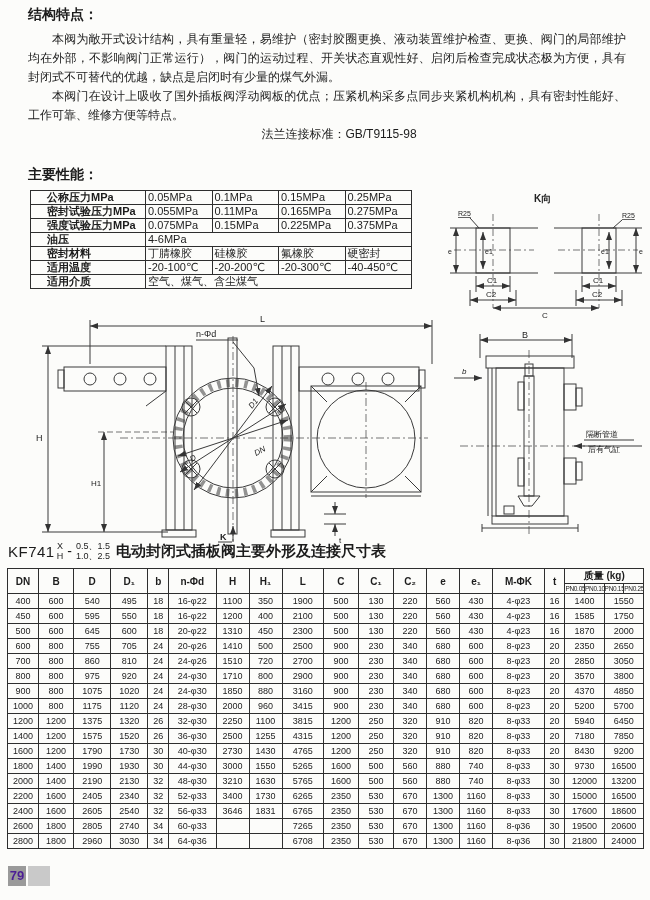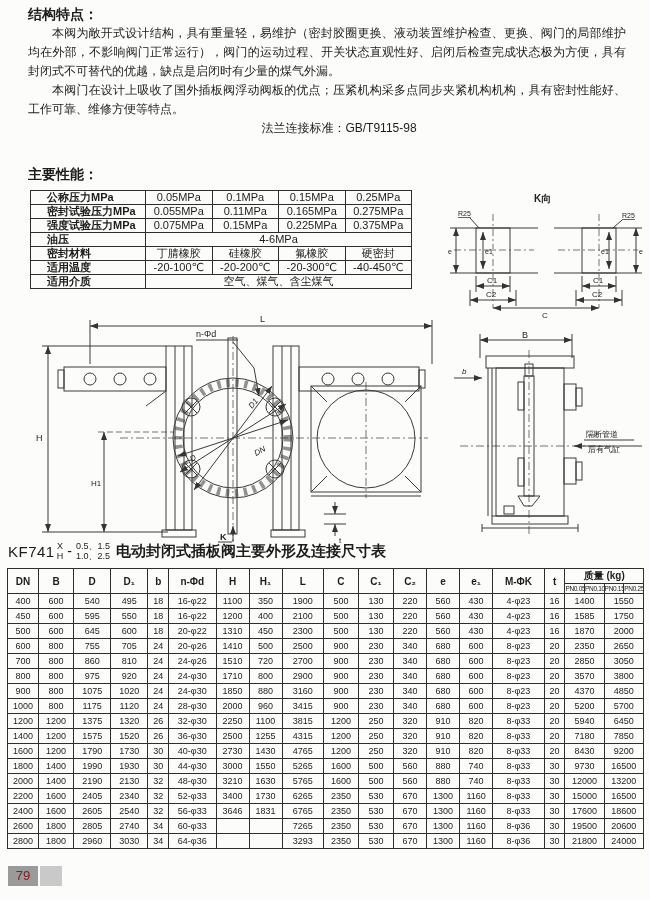--- a/index.html
+++ b/index.html
@@ -1,27 +1,27 @@
 <!DOCTYPE html>
 <html><head>
 <meta charset="utf-8">
 <style>
   html,body{margin:0;padding:0;}
   body{width:650px;height:900px;background:#fcfcfa;font-family:"Liberation Sans","DejaVu Sans",sans-serif;color:#1c1c1c;}
   .page{position:relative;width:650px;height:900px;overflow:hidden;}
   
   .struct{position:absolute;left:28px;top:6px;width:598px;}
-  .struct h3{margin:0 0 0 0;font-size:14px;font-weight:bold;}
+  .struct h3{margin:0 0 6px 0;font-size:14px;font-weight:bold;}
   .para{margin:0;font-size:12px;line-height:19px;text-align:justify;text-indent:2em;}
   .para.flange{text-align:center;}
   
   .perf-title{position:absolute;left:28px;top:166px;margin:0;font-size:14px;font-weight:bold;}
   table{border-collapse:collapse;}
   .perf{position:absolute;left:30px;top:190px;width:382px;font-size:11px;}
-  .perf td{border:1px solid #2e2e2e;text-align:center;padding:0 2px;height:13px;line-height:13px;white-space:nowrap;}
+  .perf td{border:1px solid #2e2e2e;text-align:left;padding:0 2px;height:13px;line-height:13px;white-space:nowrap;}
   .perf td.plabel{text-align:left;font-weight:bold;padding-left:16px;width:96px;}
   
   .draw{position:absolute;}
   .kview{left:446px;top:168px;}
   .front{left:28px;top:310px;}
   .side{left:452px;top:328px;}
   svg text{font-family:"Liberation Sans","DejaVu Sans",sans-serif;fill:#222;}
   
   .dim-title{position:absolute;left:8px;top:541px;display:flex;align-items:center;font-size:14px;white-space:nowrap;text-align:right;}
   .dim-title .model{font-size:15px;letter-spacing:0.5px;}
@@ -30,21 +30,21 @@
   .dim-title .cn{font-weight:bold;font-size:15px;margin-left:4px;}
   
   .dim{position:absolute;left:7px;top:568px;table-layout:fixed;width:637px;font-size:9px;}
   .dim th,.dim td{border:1px solid #2e2e2e;text-align:center;padding:0;white-space:nowrap;overflow:hidden;}
   .dim th{font-size:10px;font-weight:bold;height:15px;line-height:15px;}
   .dim th.mass-h{font-size:10px;height:14px;line-height:14px;}
   .dim th.mass-sub{font-size:6.5px;font-weight:normal;height:9px;line-height:9px;letter-spacing:-0.3px;}
   .dim td{height:14px;line-height:14px;}
   
   .footer{position:absolute;left:8px;top:866px;display:flex;align-items:center;}
-  .pageno{width:30px;height:20px;background:#9a9a9a;color:#7f1d1d;font-weight:normal;font-size:13px;text-align:center;line-height:20px;}
+  .pageno{width:18px;height:20px;background:#9a9a9a;color:#4c1d95;font-weight:bold;font-size:13px;text-align:center;line-height:20px;}
   .footer-strip{width:22px;height:20px;background:#c9c9c9;margin-left:2px;}
 </style>
 </head>
 <body>
 
 <div class="page">
 
   <section class="struct">
     <h3>结构特点：</h3>
     <p class="para">本阀为敞开式设计结构，具有重量轻，易维护（密封胶圈更换、液动装置维护检查、更换、阀门的局部维护均在外部，不影响阀门正常运行），阀门的运动过程、开关状态直观性好、启闭后检查完成状态极为方便，具有封闭式不可替代的优越，缺点是启闭时有少量的煤气外漏。</p>
@@ -697,21 +697,21 @@
         </tr>
         <tr>
           <td>2800</td>
           <td>1800</td>
           <td>2960</td>
           <td>3030</td>
           <td>34</td>
           <td>64-φ36</td>
           <td></td>
           <td></td>
-          <td>3293</td>
+          <td>6708</td>
           <td>2350</td>
           <td>530</td>
           <td>670</td>
           <td>1300</td>
           <td>1160</td>
           <td>8-φ36</td>
           <td>30</td>
           <td colspan="2">21800</td>
           <td colspan="2">24000</td>
         </tr>

